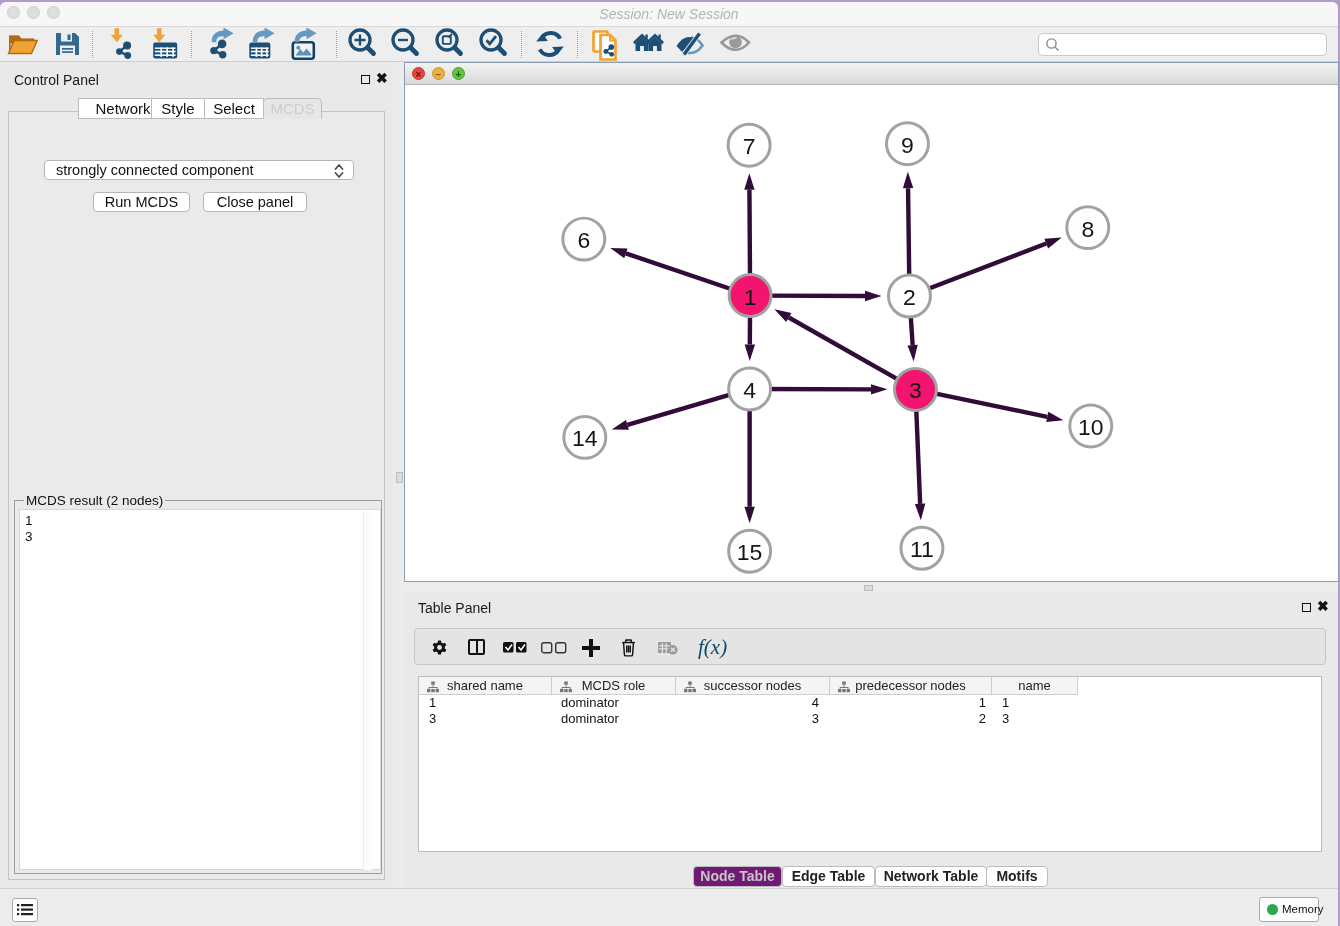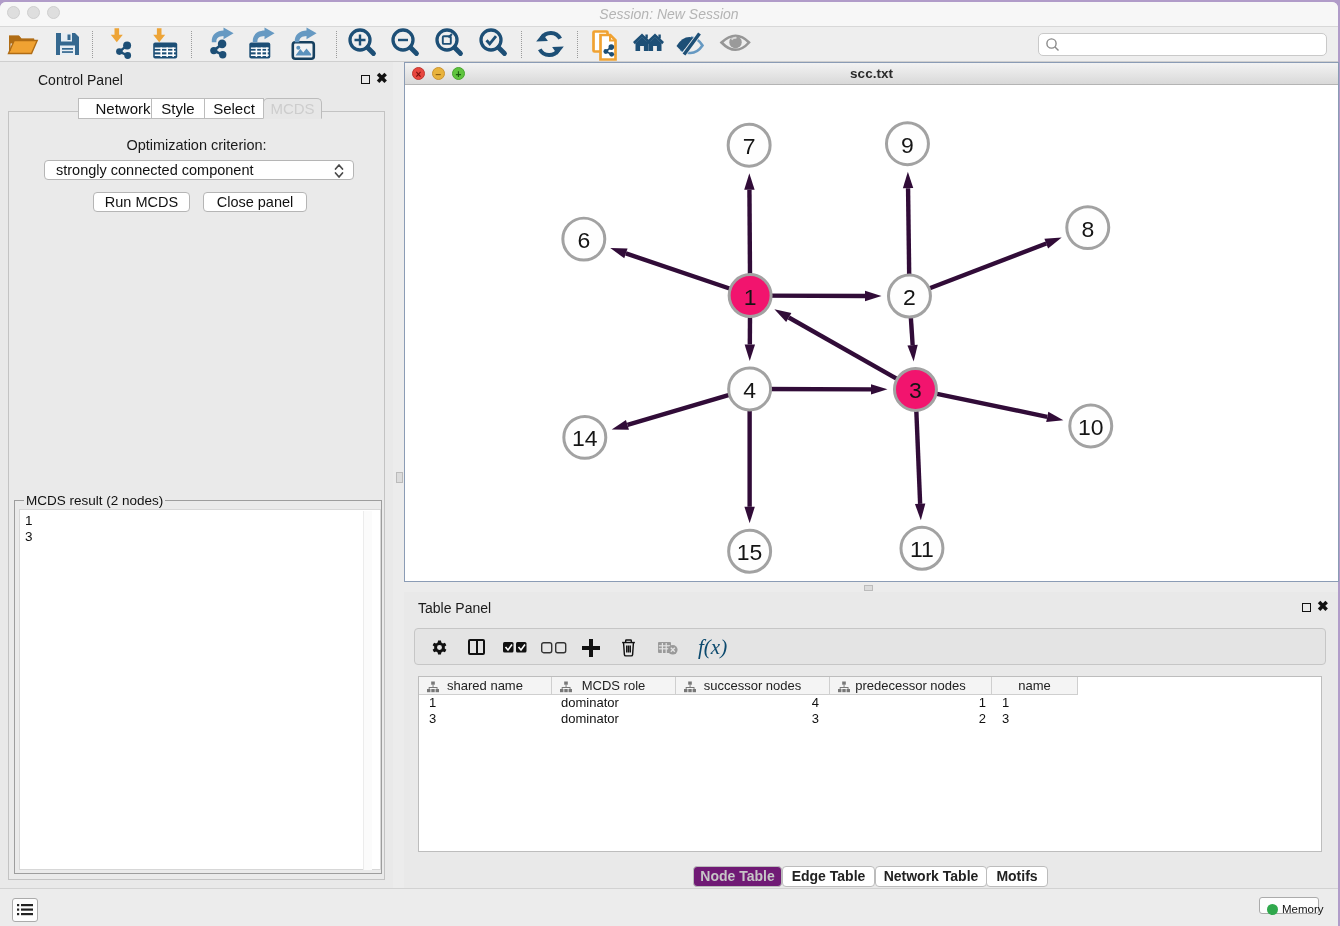--- a/index.html
+++ b/index.html
@@ -8,21 +8,21 @@
 #win { position:absolute; left:0; top:2px; width:1338px; height:924px; background:#ececec; border-radius:6px 6px 0 0; overflow:hidden; }
 #titlebar { position:absolute; left:0; top:2px; width:1338px; height:25px; background:#f7f7f7; border-bottom:1px solid #d8d8d8; }
 .tl { position:absolute; top:4px; width:13px; height:13px; border-radius:50%; background:#dedede; border:1px solid #cfcfcf; }
 #wtitle { position:absolute; top:4px; left:0; width:1338px; text-align:center; font-size:14px; color:#b4b4b4; }
 #toolbar { position:absolute; left:0; top:27px; width:1338px; height:35px; background:#eeeeee; border-bottom:1px solid #cfcfcf; }
 .tsep { position:absolute; top:4px; height:27px; width:0; border-left:1px dotted #9b9b9b; }
 .ticon { position:absolute; top:0px; }
 #searchbox { position:absolute; left:1038px; top:6px; width:289px; height:23px; background:#fff; border:1px solid #c9c9c9; border-radius:5px; }
 
 #cp { position:absolute; left:0; top:62px; width:393px; height:826px; background:#e9e9e9; }
-#cptitle { position:absolute; left:14px; top:10px; font-size:14px; color:#1a1a1a;margin-left:24px; }
+#cptitle { position:absolute; left:14px; top:10px; font-size:14px; color:#1a1a1a; }
 #cpbody { position:absolute; left:8px; top:49px; width:377px; height:769px; background:#eaeaea; border:1px solid #c3c3c3; }
 .tab { position:absolute; top:36px; height:21px; background:#fff; border:1px solid #bcbcbc; font-size:15px; color:#111; text-align:center; line-height:19px; }
 .tab.sel { background:#e7e7e7; color:#cdcdcd; border-radius:5px 5px 0 0; border-bottom:1px solid #e7e7e7; }
 #optlabel { position:absolute; left:0; top:25px; width:100%; text-align:center; font-size:14.5px; color:#1a1a1a; }
 #dropdown { position:absolute; left:35px; top:48px; width:310px; height:20px; background:#fff; border:1px solid #b5b5b5; border-radius:4px; font-size:14.5px; color:#111; line-height:18px; padding-left:11px; }
 .btn { position:absolute; top:80px; height:20px; background:#fff; border:1px solid #b5b5b5; border-radius:4px; font-size:14.5px; color:#111; text-align:center; line-height:18px; }
 #fieldset { position:absolute; left:5px; top:388px; width:368px; height:374px; border:1px solid #9d9d9d; }
 #fslabel { position:absolute; left:9px; top:-8px; background:#eaeaea; font-size:13.5px; color:#111; padding:0 2px; }
 #fsbox { position:absolute; left:4px; top:8px; width:362px; height:361px; background:#fff; border:1px solid #d7d7d7; font-size:13.5px; color:#111; }
 #fsscroll { position:absolute; right:8px; top:1px; width:9px; height:359px; background:#fbfbfb; border-left:1px solid #ececec; }
@@ -36,21 +36,21 @@
 #tptitle { position:absolute; left:14px; top:8px; font-size:14px; color:#1a1a1a; }
 #tptools { position:absolute; left:10px; top:36px; width:912px; height:37px; background:#e4e4e4; border:1px solid #c6c6c6; border-radius:4px; }
 #tbl { position:absolute; left:14px; top:84px; width:904px; height:176px; background:#fff; border:1px solid #bdbdbd; }
 .hcell { position:absolute; top:0; height:18px; background:#f4f4f4; border-right:1px solid #cfcfcf; border-bottom:1px solid #cfcfcf; font-size:13px; color:#222; text-align:center; line-height:17px; }
 .bcell { position:absolute; font-size:13px; color:#111; height:16px; line-height:16px; }
 .btab { position:absolute; top:274px; height:21px; background:#fff; border:1px solid #bcbcbc; font-size:14px; font-weight:bold; color:#222; text-align:center; line-height:19px; border-radius:4px; }
 .btab.sel { background:#701a75; color:#c6c6c6; }
 
 #statusbar { position:absolute; left:0; top:888px; width:1338px; height:38px; background:#ececec; border-top:1px solid #d2d2d2; }
 #listbtn { position:absolute; left:12px; top:9px; width:26px; height:24px; background:#fdfdfd; border:1px solid #ababab; border-radius:3px; }
-#membtn { position:absolute; right:19px; top:8px; width:60px; height:17px; background:#fdfdfd; border:1px solid #ababab; border-radius:3px; font-size:11.5px; color:#111; }
+#membtn { position:absolute; right:19px; top:8px; width:60px; height:25px; background:#fdfdfd; border:1px solid #ababab; border-radius:3px; font-size:11.5px; color:#111; }
 </style>
 </head>
 <body>
 <div id="win"></div>
 <div id="titlebar" class="abs" style="border-radius:6px 6px 0 0;">
     <div class="tl" style="left:7px"></div>
     <div class="tl" style="left:27px"></div>
     <div class="tl" style="left:47px"></div>
     <div id="wtitle">Session: New Session</div>
   </div>
@@ -192,21 +192,20 @@
         <circle cx="6.5" cy="6.5" r="4.6" fill="none" stroke="#8a8a8a" stroke-width="1.4"></circle>
         <line x1="10" y1="10" x2="13.5" y2="13.5" stroke="#8a8a8a" stroke-width="1.4"></line>
       </svg>
     </div>
   </div>
 <div id="cp">
 <div id="cptitle">Control Panel</div>
 <div style="position:absolute;left:361px;top:13px;width:9px;height:9px;border:1.5px solid #111"></div>
 <div style="position:absolute;left:376px;top:8px;font-size:14px;font-weight:bold;color:#111">✖</div>
 <div id="cpbody">
-  <div id="optlabel">Optimization criterion:</div>
   <div id="dropdown">strongly connected component
     <svg width="12" height="16" viewBox="0 0 12 16" style="position:absolute;right:8px;top:2px">
           <g fill="none" stroke="#4a4a4a" stroke-width="1.7" stroke-linecap="round" stroke-linejoin="round">
             <path d="M2.5 6 L6 2 L9.5 6"></path>
             <path d="M2.5 10 L6 14 L9.5 10"></path>
           </g>
         </svg>
   </div>
   <div class="btn" style="left:84px;width:97px">Run MCDS</div>
   <div class="btn" style="left:194px;width:104px">Close panel</div>
@@ -221,21 +220,20 @@
 <div class="tab" style="left:78px;width:90px">Network</div>
 <div class="tab" style="left:151px;width:54px">Style</div>
 <div class="tab" style="left:204px;width:60px">Select</div>
 <div class="tab sel" style="left:263px;width:59px">MCDS</div>
 </div>
 <div id="sccwin">
 <div id="scctb">
 <div class="ball" style="left:7px;background:#e8463f;border:1px solid #c03730;color:#7a100c">×</div>
 <div class="ball" style="left:27px;background:#e8b33c;border:1px solid #cb9430;color:#8a5d10">−</div>
 <div class="ball" style="left:47px;background:#5fc43e;border:1px solid #47a52e;color:#1d5c10">+</div>
-<div id="scctitle">scc.txt</div>
 </div>
 <svg width="932" height="493" viewBox="0 0 933 493" style="position:absolute;left:0;top:24px">
 <line x1="345.5" y1="208.5" x2="344.8" y2="102.5" stroke="#310c38" stroke-width="4.4"></line>
 <polygon points="344.7,86.0 350.0,102.5 339.6,102.5" fill="#310c38"></polygon>
 <line x1="345.5" y1="208.5" x2="221.1" y2="166.3" stroke="#310c38" stroke-width="4.4"></line>
 <polygon points="205.5,161.0 222.8,161.4 219.5,171.2" fill="#310c38"></polygon>
 <line x1="345.5" y1="208.5" x2="460.5" y2="208.9" stroke="#310c38" stroke-width="4.4"></line>
 <polygon points="477.0,208.9 460.5,214.1 460.5,203.7" fill="#310c38"></polygon>
 <line x1="345.5" y1="208.5" x2="345.2" y2="257.5" stroke="#310c38" stroke-width="4.4"></line>
 <polygon points="345.1,274.0 340.0,257.5 350.4,257.5" fill="#310c38"></polygon>

